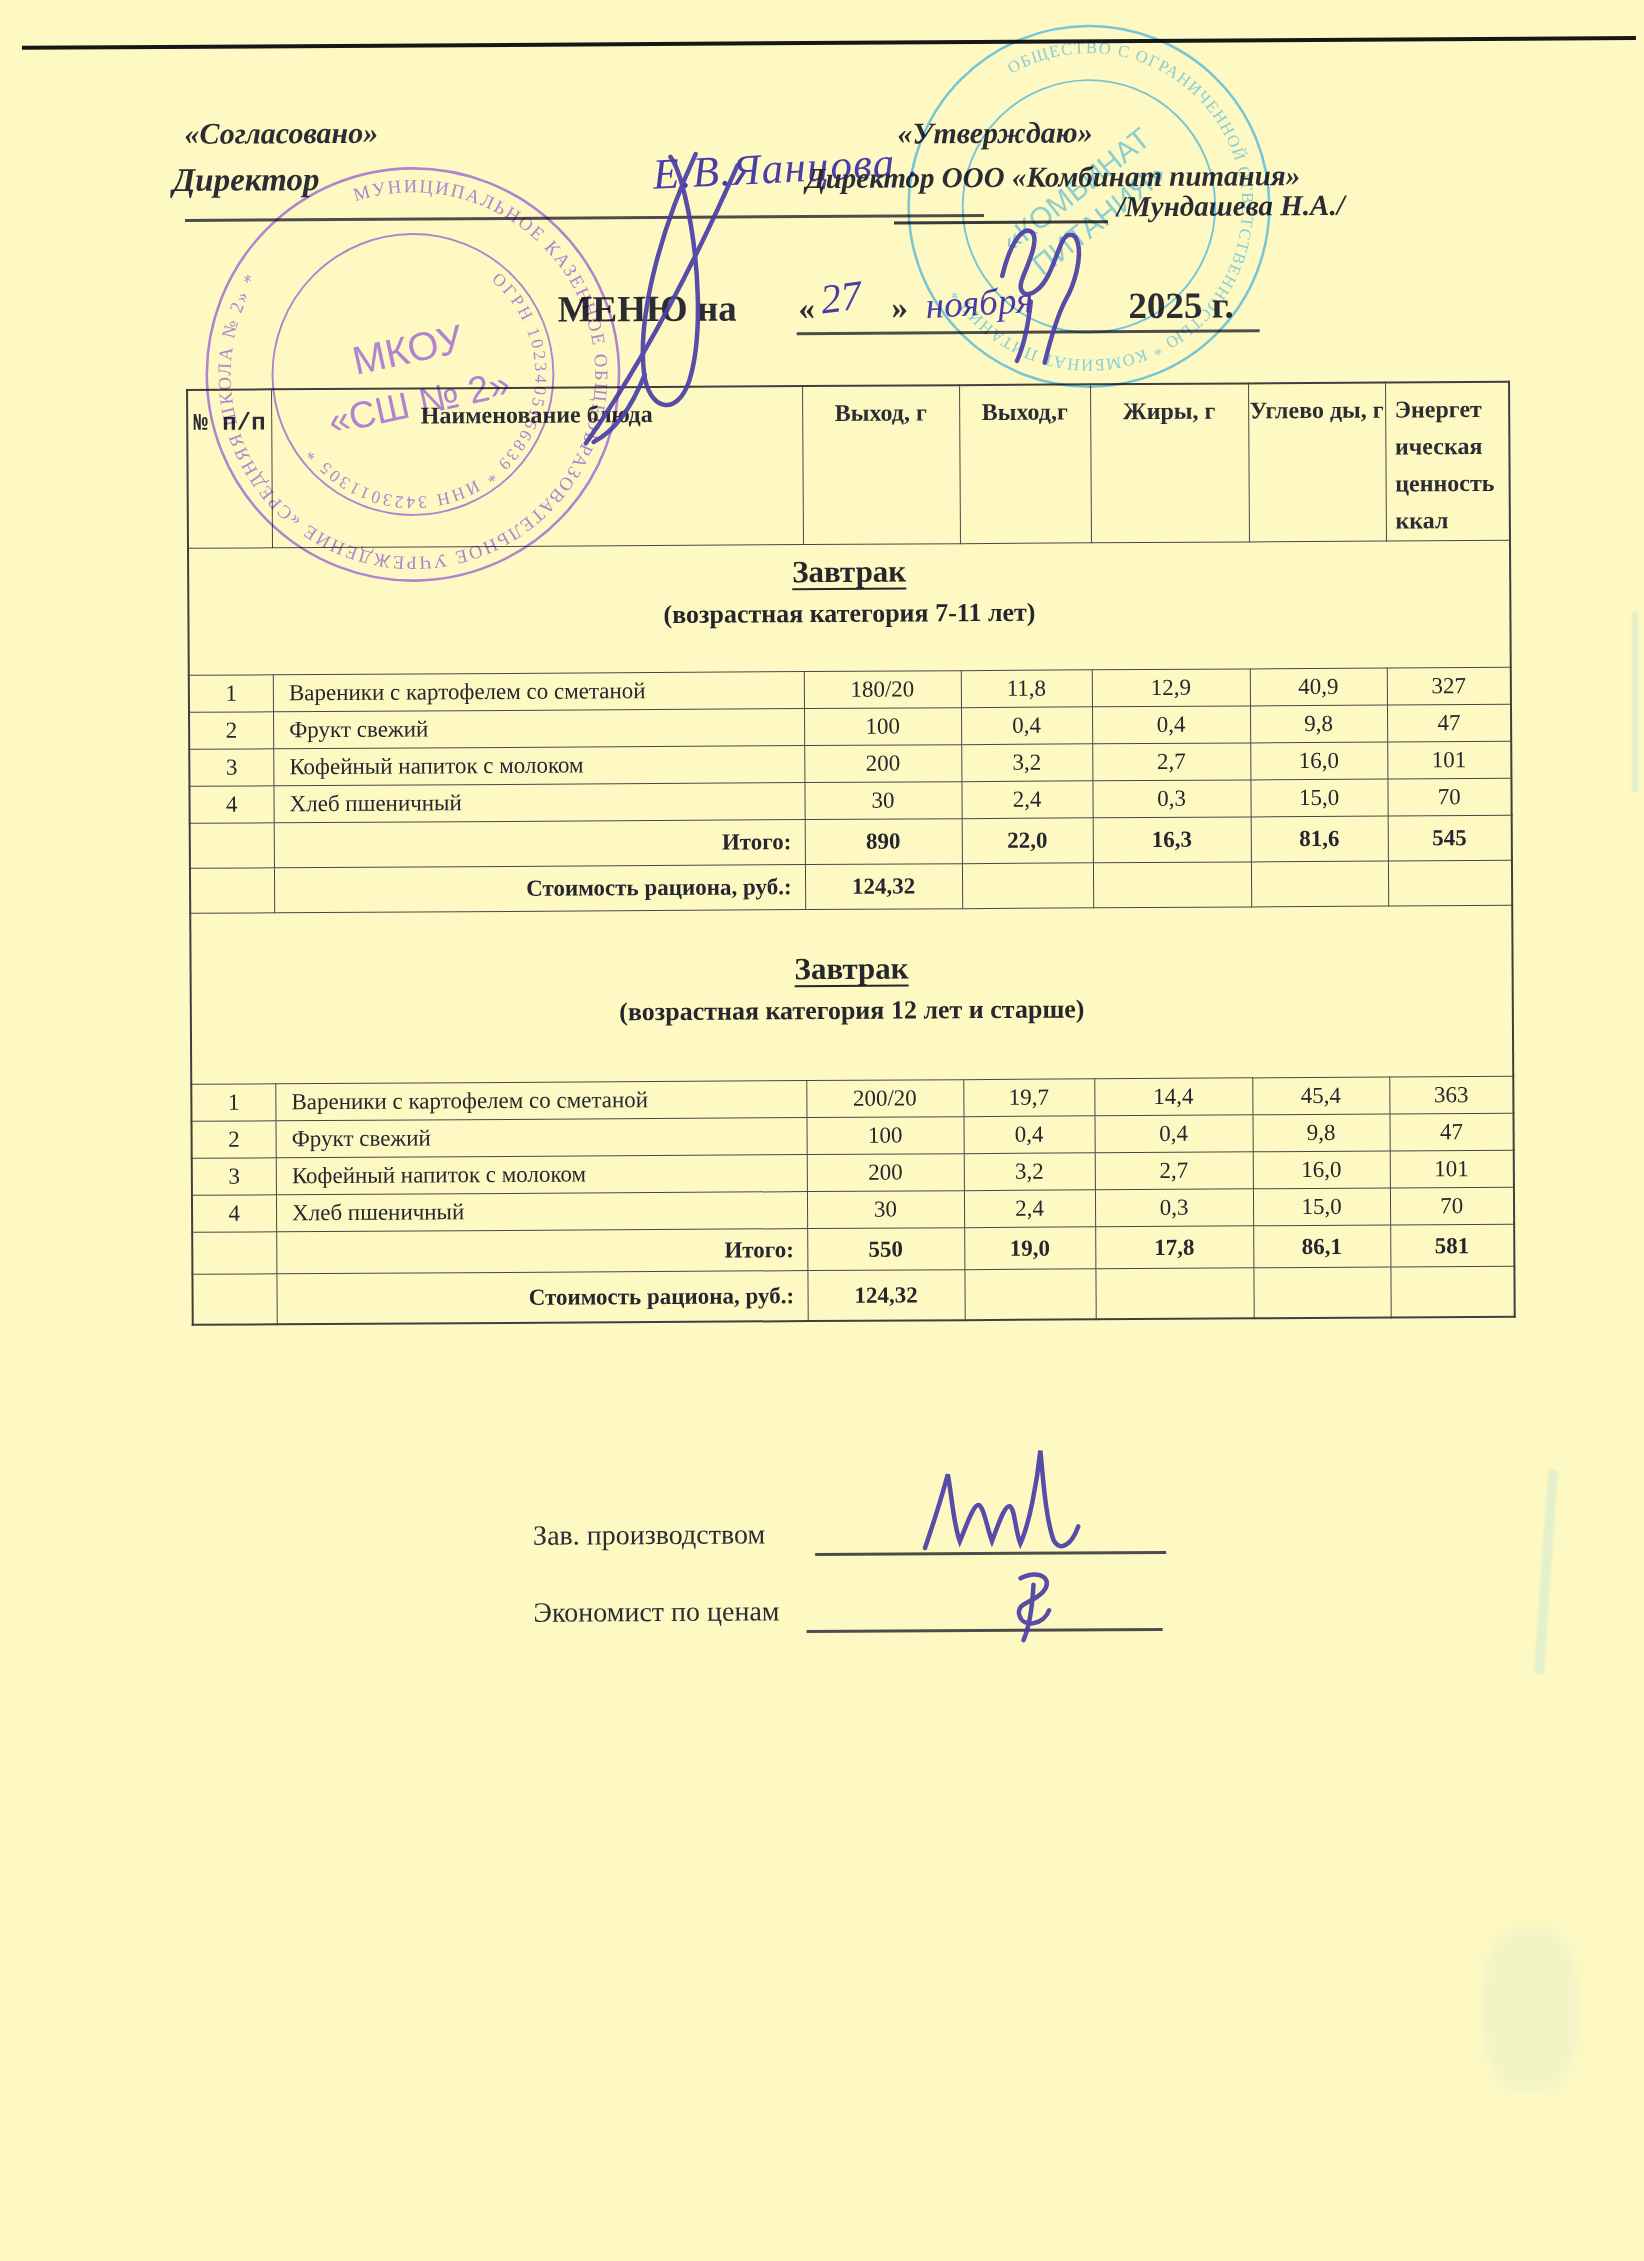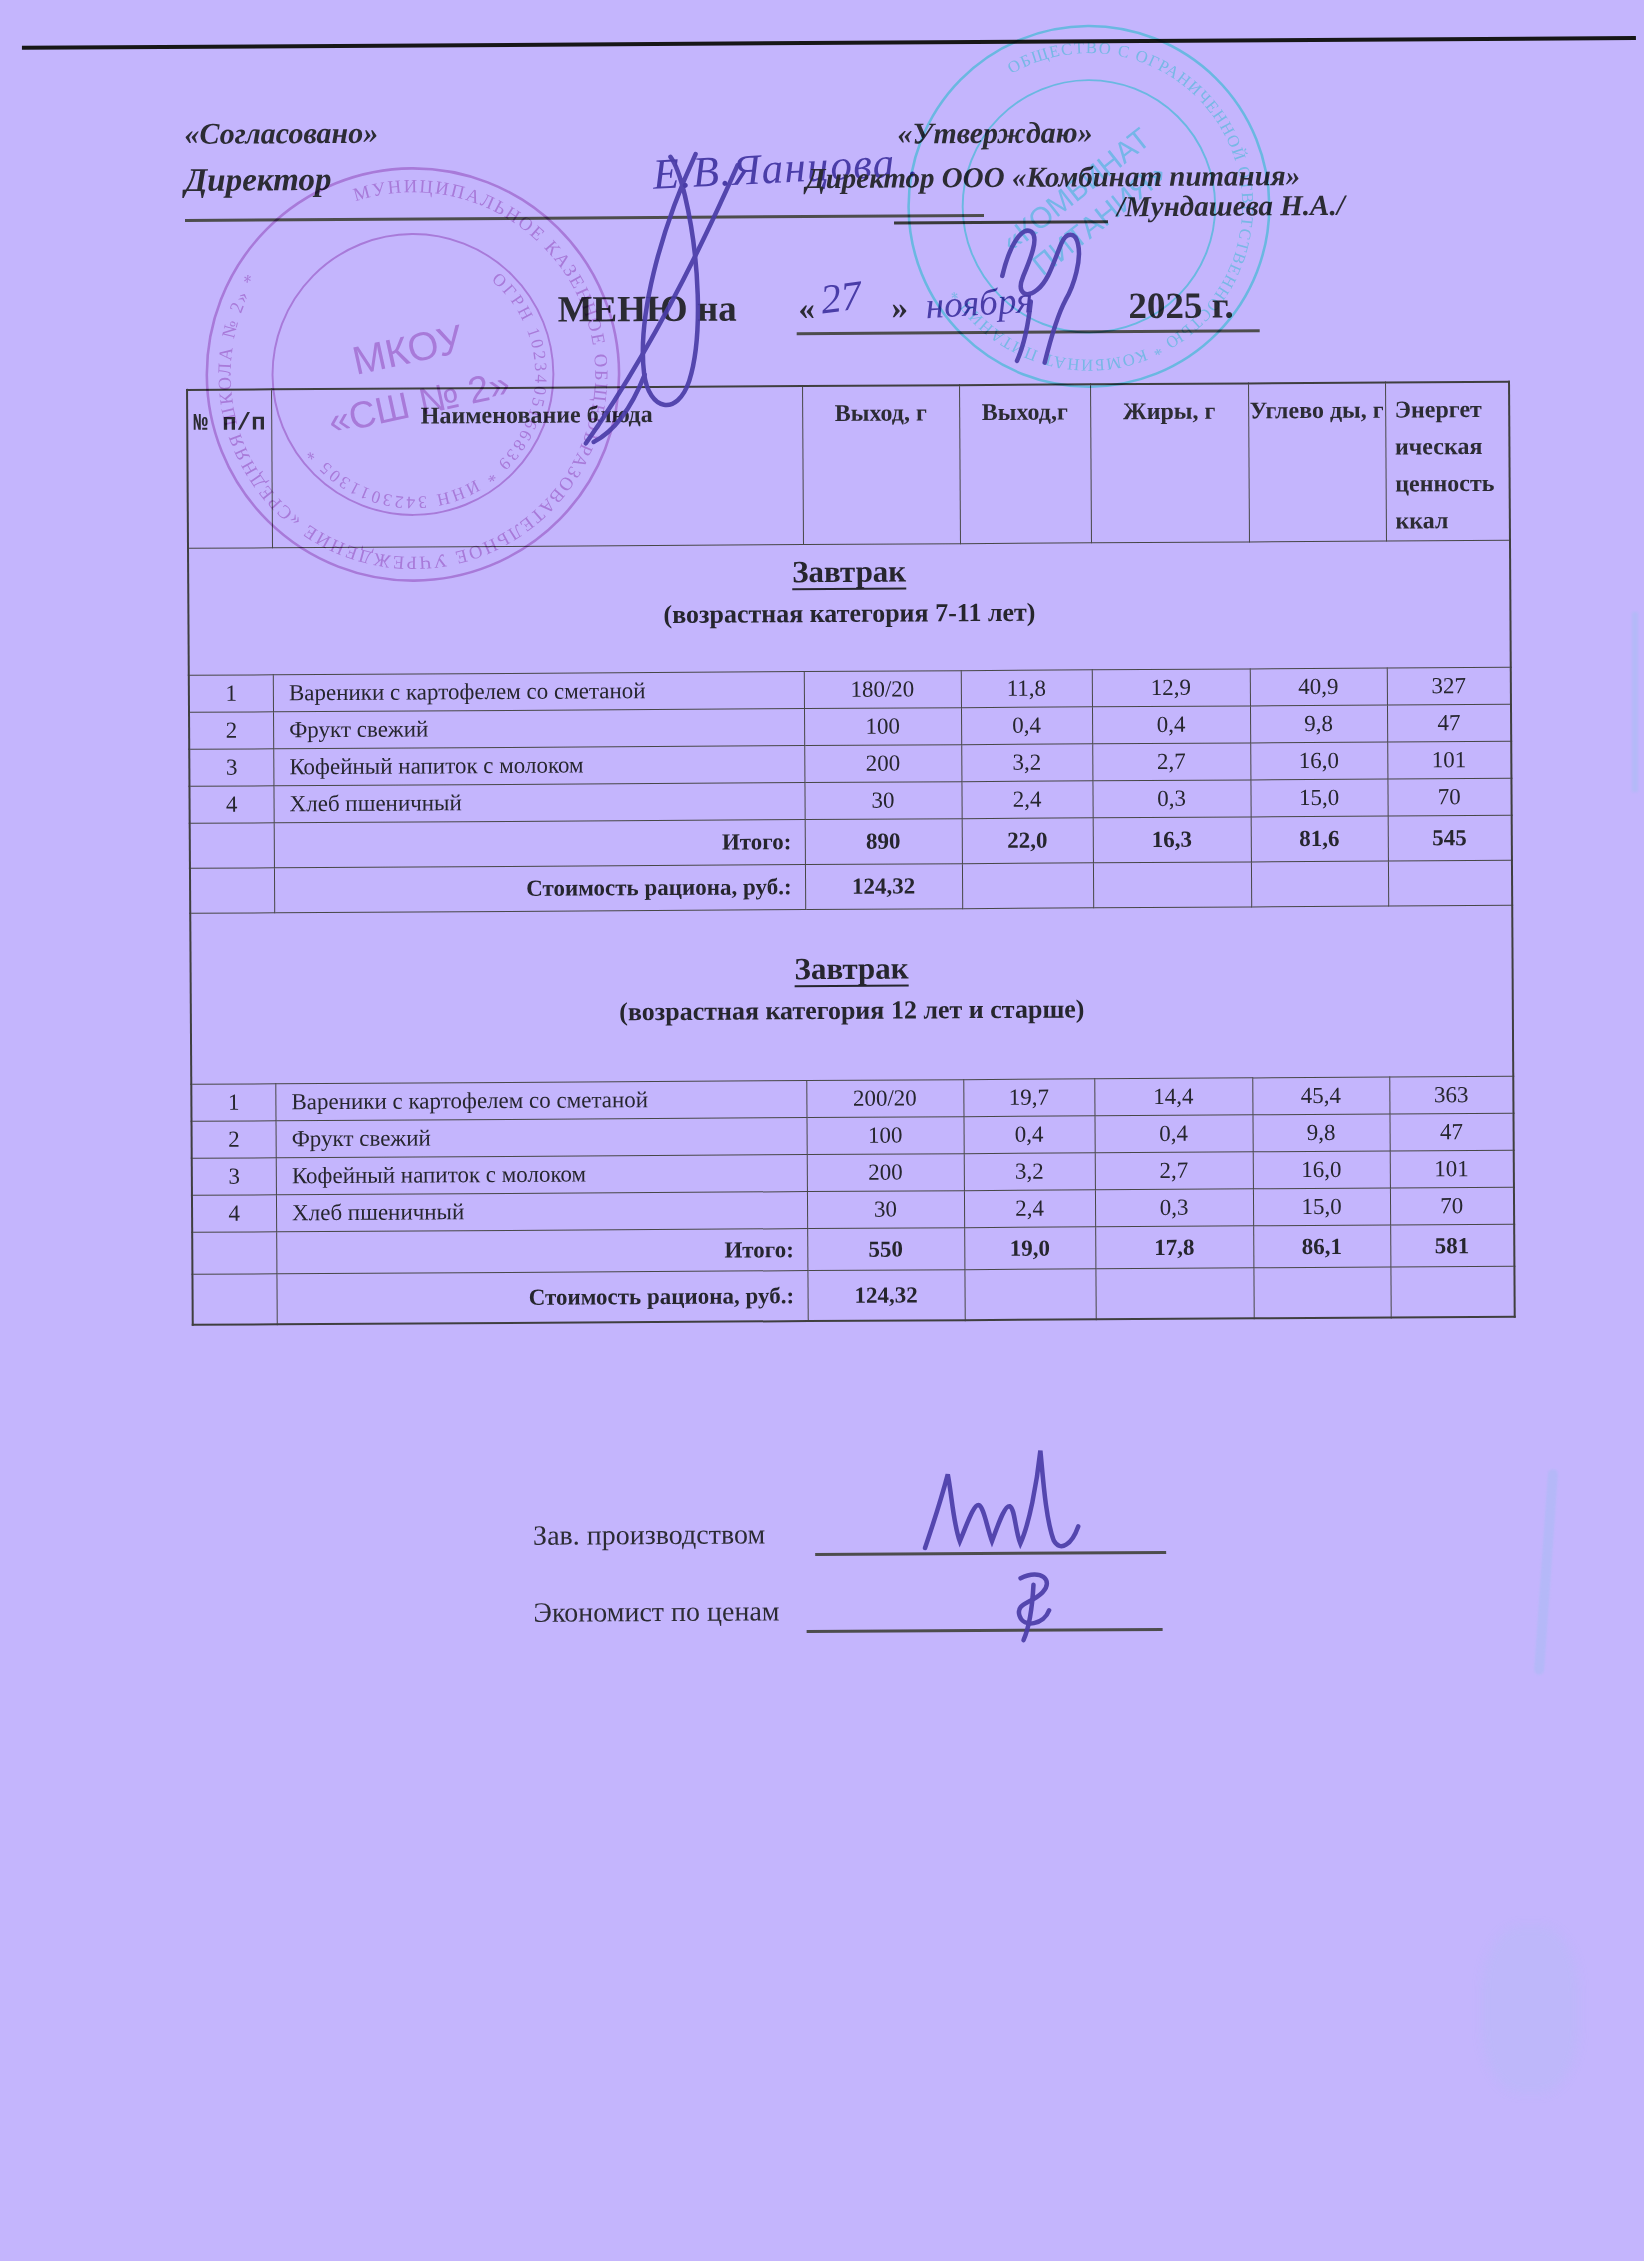--- a/index.html
+++ b/index.html
@@ -1,16 +1,16 @@
 <!DOCTYPE html>
 <html style="font-size:10.3px"><head>
 <meta charset="utf-8">
 <style>
   html,body{margin:0;padding:0;background:#fbfbfa;}
-  .page{position:relative;width:1644px;height:2261px;background:#c4b5fd;overflow:hidden;
+  .page{position:relative;width:1644px;height:2261px;background:#fef9c3;overflow:hidden;
         font-family:"Liberation Serif","DejaVu Serif",serif;color:#2c2c34;}
   .tilt{position:absolute;inset:0;transform:rotate(-0.35deg);transform-origin:822px 709px;}
   .abs{position:absolute;}
   .b{font-weight:bold;}
   .i{font-style:italic;}
   .topline{position:absolute;left:26px;top:41px;width:1614px;height:3.9px;background:#171717;}
   .hline{position:absolute;height:2.6px;background:#4d4d4d;}
   .ink{color:#4a3da8;font-style:italic;}
   
   table.menu{position:absolute;left:188px;top:385px;width:1322px;border-collapse:collapse;
@@ -24,21 +24,21 @@
   td.dish{text-align:left;padding-left:15.5px;}
   td.rlabel{text-align:right;padding-right:13px;font-weight:bold;}
   tr.total td{font-weight:bold;}
   tr.cost td{font-weight:bold;}
   td.band{text-align:center;vertical-align:top;}
   .band-title{font-size:31px;font-weight:bold;text-decoration:underline;text-underline-offset:5.8px;
               text-decoration-thickness:1.9px;}
   .band-sub{font-size:26px;font-weight:bold;margin-top:9px;}
   
   .h-left-q{left:188px;top:113px;font-size:30px;}
-  .h-left-r{left:188px;top:158px;font-size:33px;}
+  .h-left-r{left:176px;top:158px;font-size:33px;}
   .h-right-q{left:901px;top:117px;font-size:30px;}
   .h-right-r{left:809px;top:162px;font-size:29px;}
   .h-right-n{left:1120px;top:192px;font-size:29px;}
   .menu-title{left:560px;top:286px;font-size:37px;font-weight:bold;color:#2b2b33;}
   .menu-year{left:1131px;top:286px;font-size:37px;font-weight:bold;}
   .q-open{left:801px;top:290px;font-size:33px;font-weight:bold;}
   .q-close{left:894px;top:290px;font-size:33px;font-weight:bold;}
   .hand-day{left:823px;top:273px;font-size:41px;transform:rotate(-7deg);}
   .hand-month{left:928px;top:282px;font-size:37px;transform:rotate(-3deg);}
   .hand-name{left:656px;top:143px;font-size:43px;transform:rotate(-2.5deg);letter-spacing:1.3px;}

